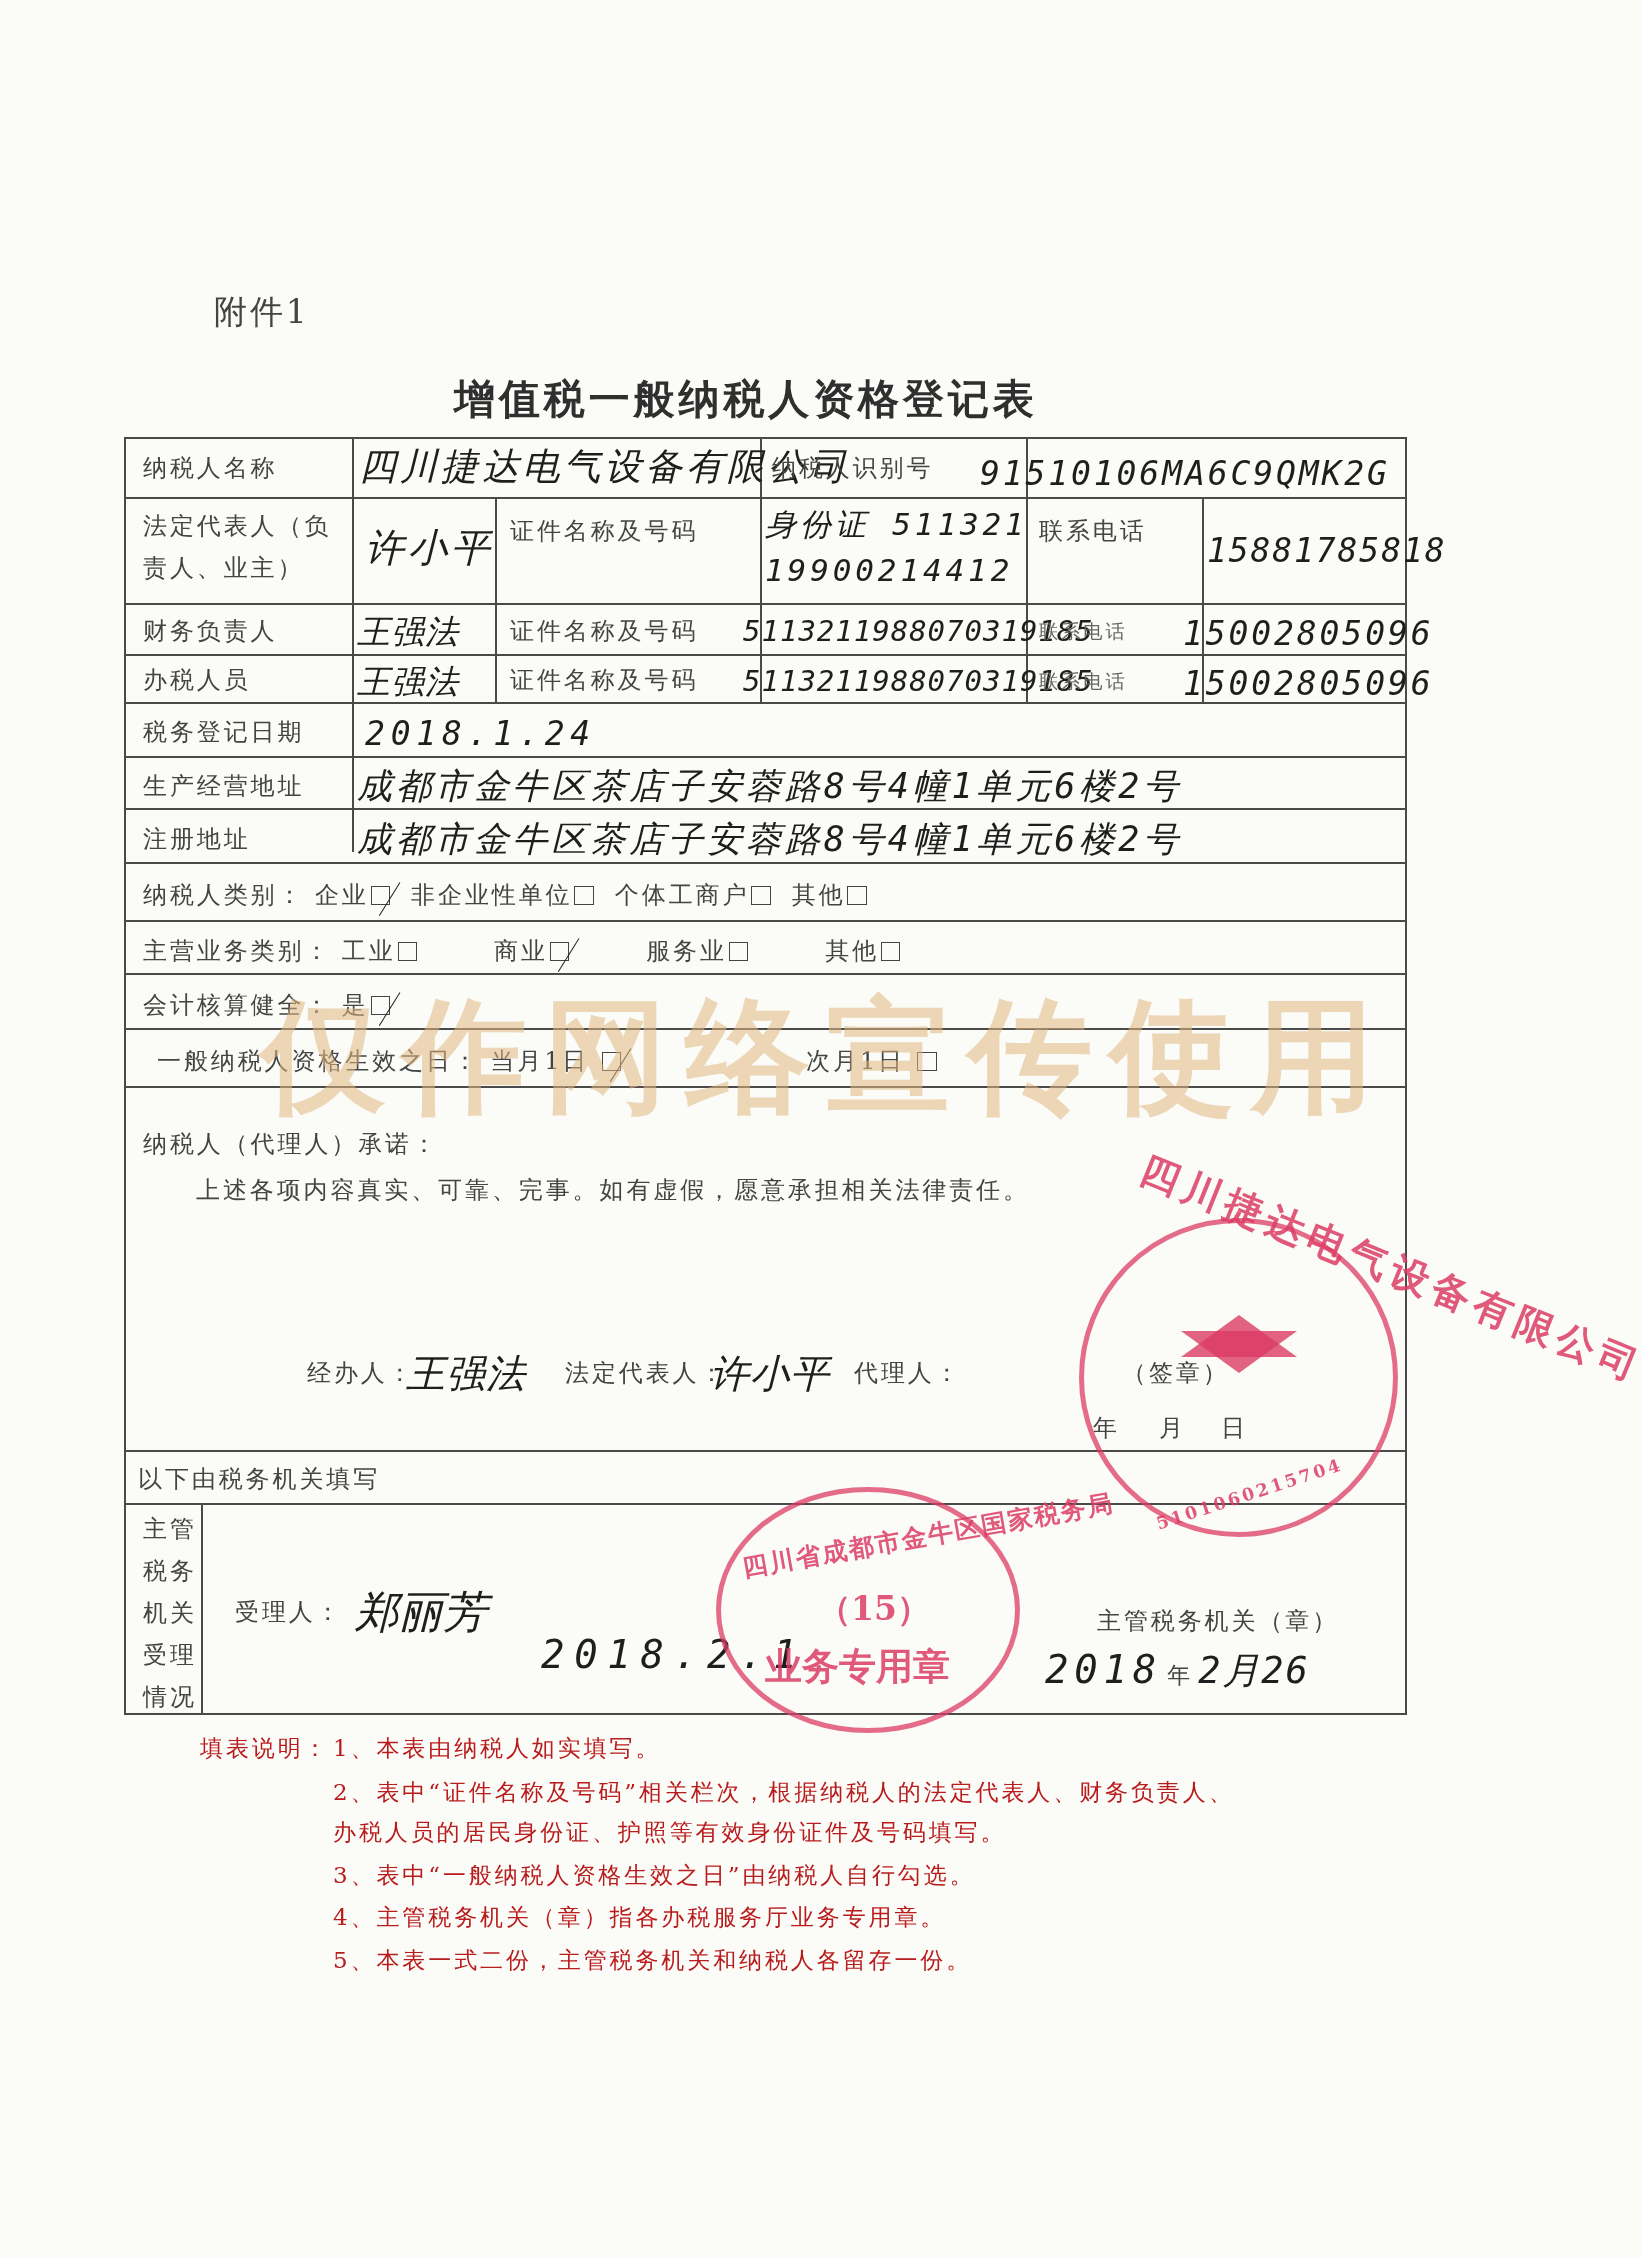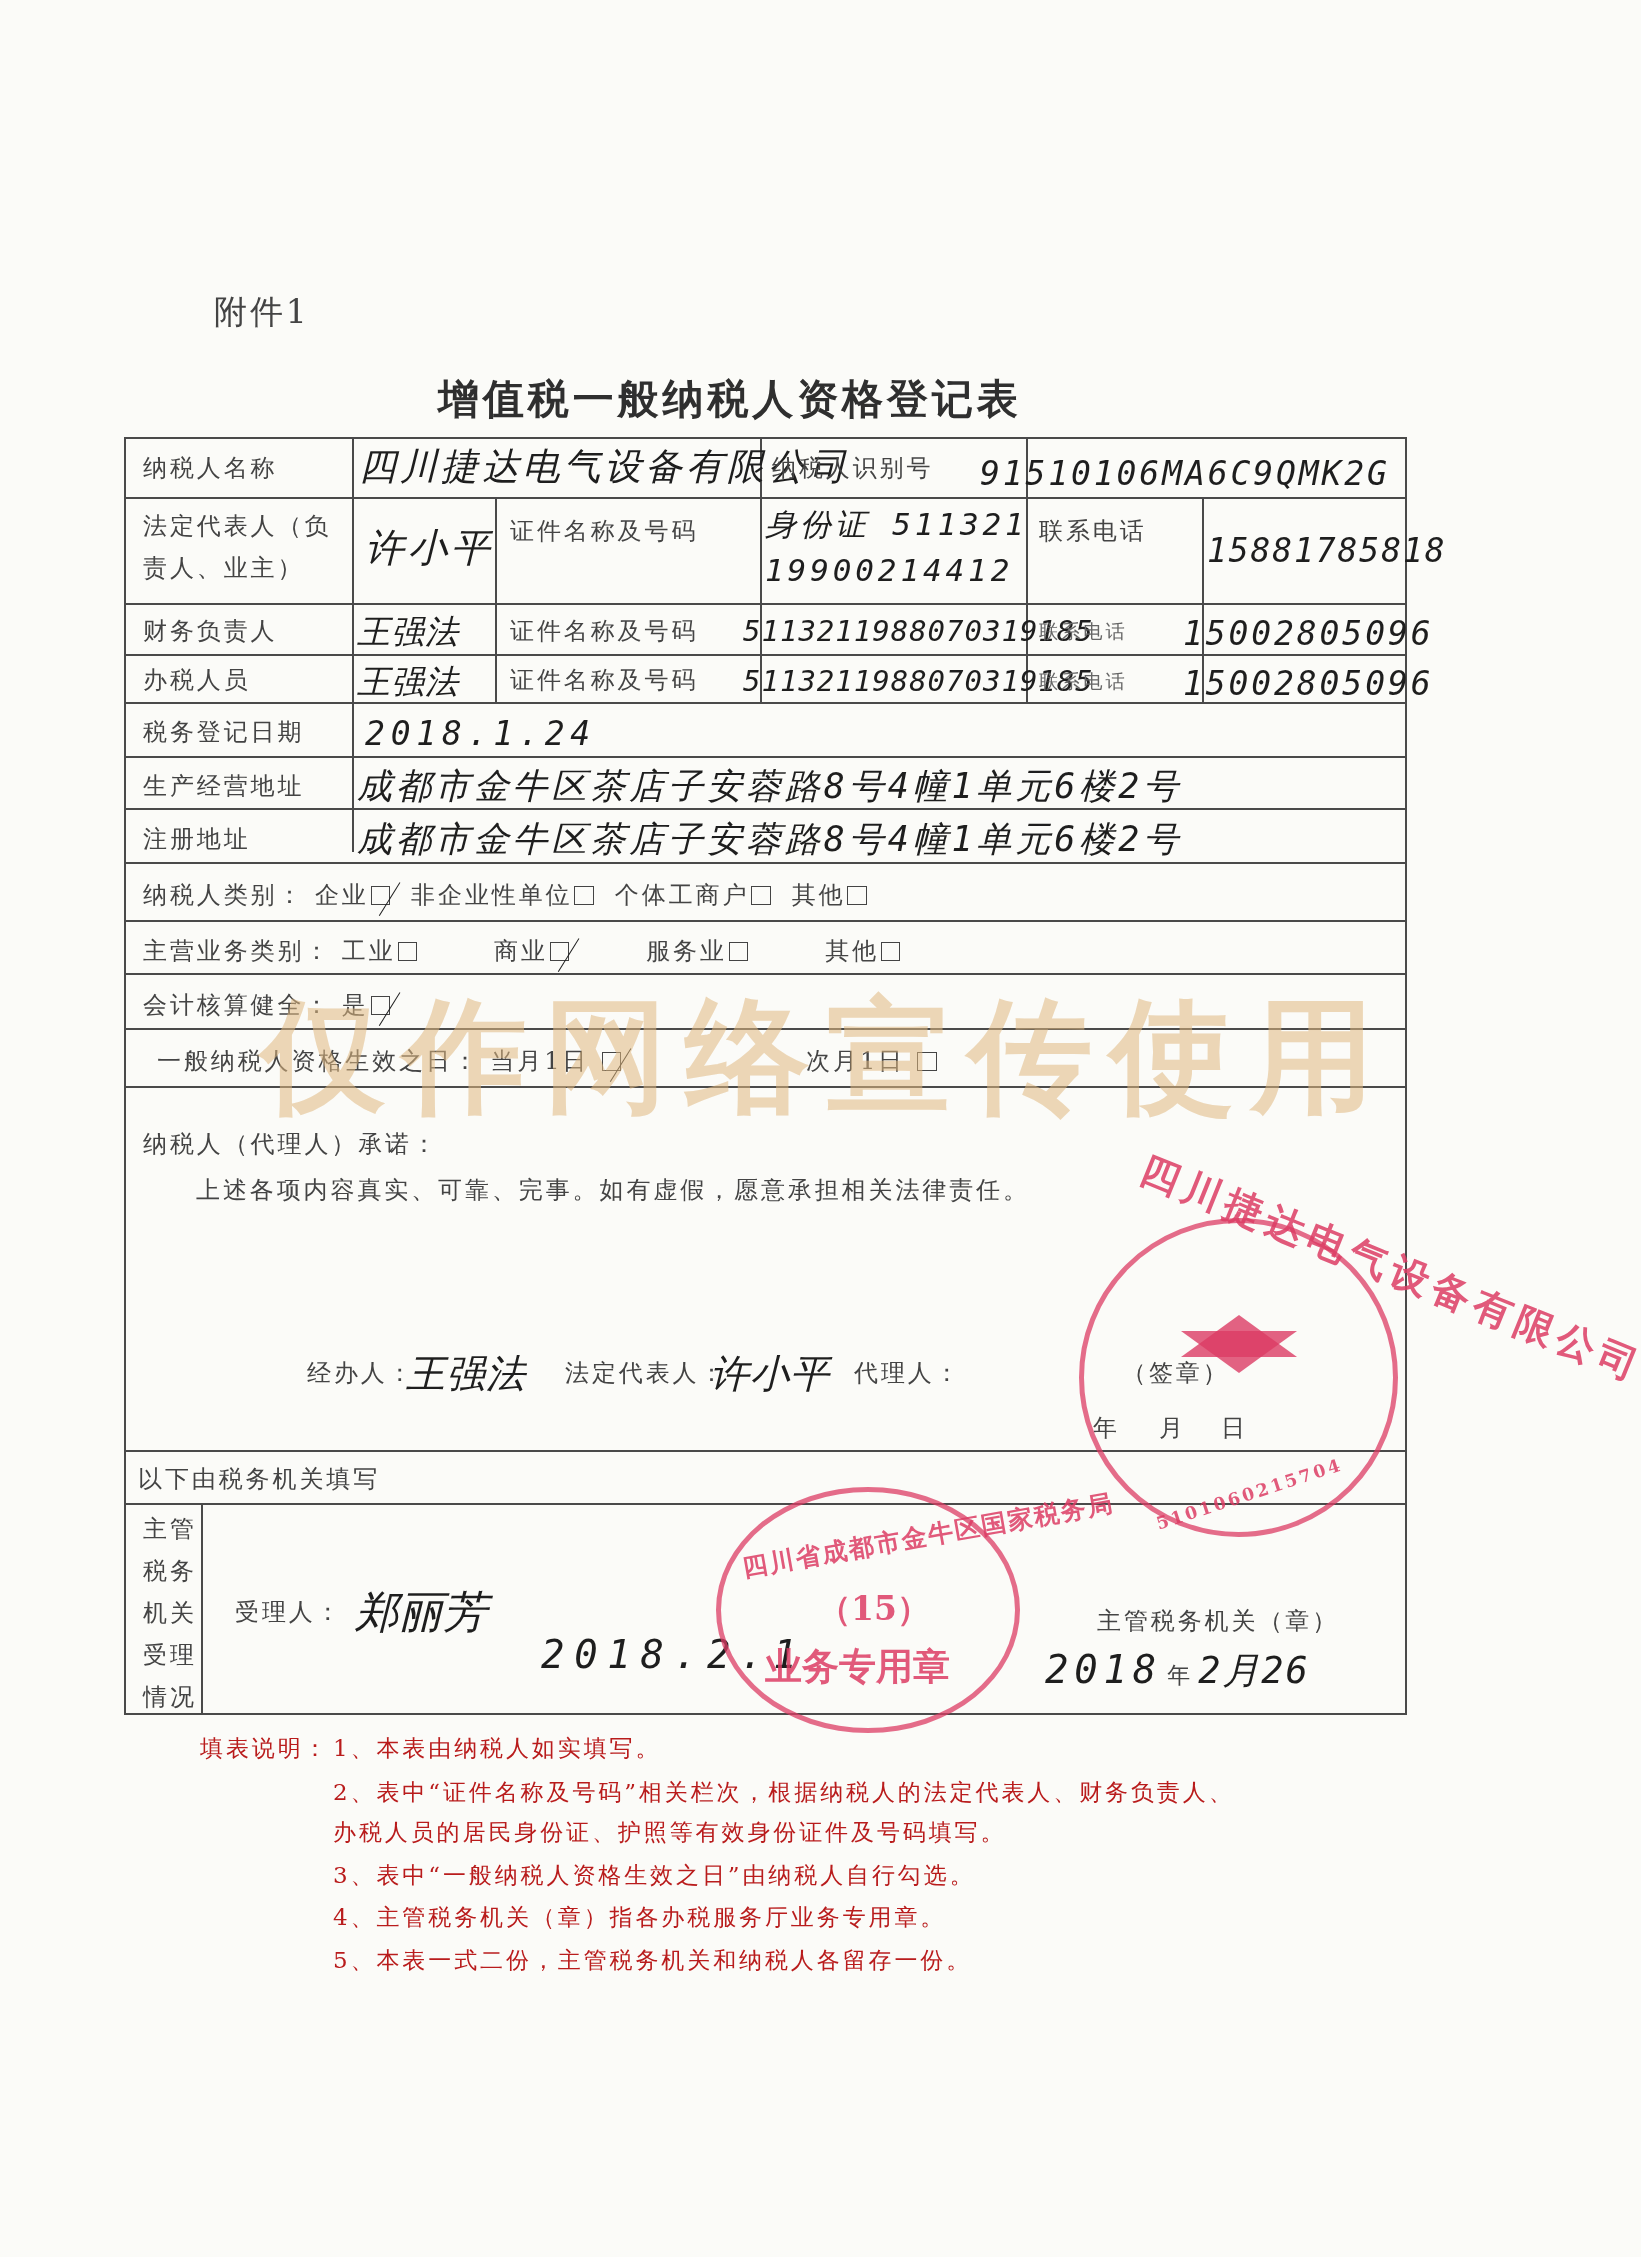--- a/index.html
+++ b/index.html
@@ -17,21 +17,21 @@
   .watermark{position:absolute;font-family:"DejaVu Sans","Liberation Sans",sans-serif;font-weight:bold;
        font-size:124px;color:rgba(224,184,128,0.55);letter-spacing:17.4px;white-space:nowrap;pointer-events:none;}
   .stamp{position:absolute;border-radius:50%;border:5.8px solid rgba(220,60,100,0.75);color:rgba(220,60,100,0.85);}
   .stamp-text{position:absolute;font-weight:bold;white-space:nowrap;color:rgba(220,60,100,0.85);font-family:"DejaVu Serif","Liberation Serif",serif;}
   .note{font-family:"DejaVu Serif","Liberation Serif",serif;font-size:23px;color:#b91c1c;letter-spacing:2.9px;white-space:nowrap;}
 </style>
 </head>
 <body>
 
 <div class="abs printed" style="left:214px;top:290px;font-size:33px;">附件1</div>
-<div class="abs title" style="left:438px;top:372px;">增值税一般纳税人资格登记表</div>
+<div class="abs title" style="left:454px;top:372px;">增值税一般纳税人资格登记表</div>
 
 <div>
 
   <div class="hline" style="left:124px;top:437px;width:1282px;"></div>
   <div class="vline" style="left:124px;top:437px;height:1276px;"></div>
   <div class="vline" style="left:1405px;top:437px;height:1276px;"></div>
   <div class="hline" style="left:124px;top:1713px;width:1283px;"></div>
 
   <div class="hline" style="left:124px;top:497px;width:1282px;"></div>
   <div class="hline" style="left:124px;top:603px;width:1282px;"></div>

